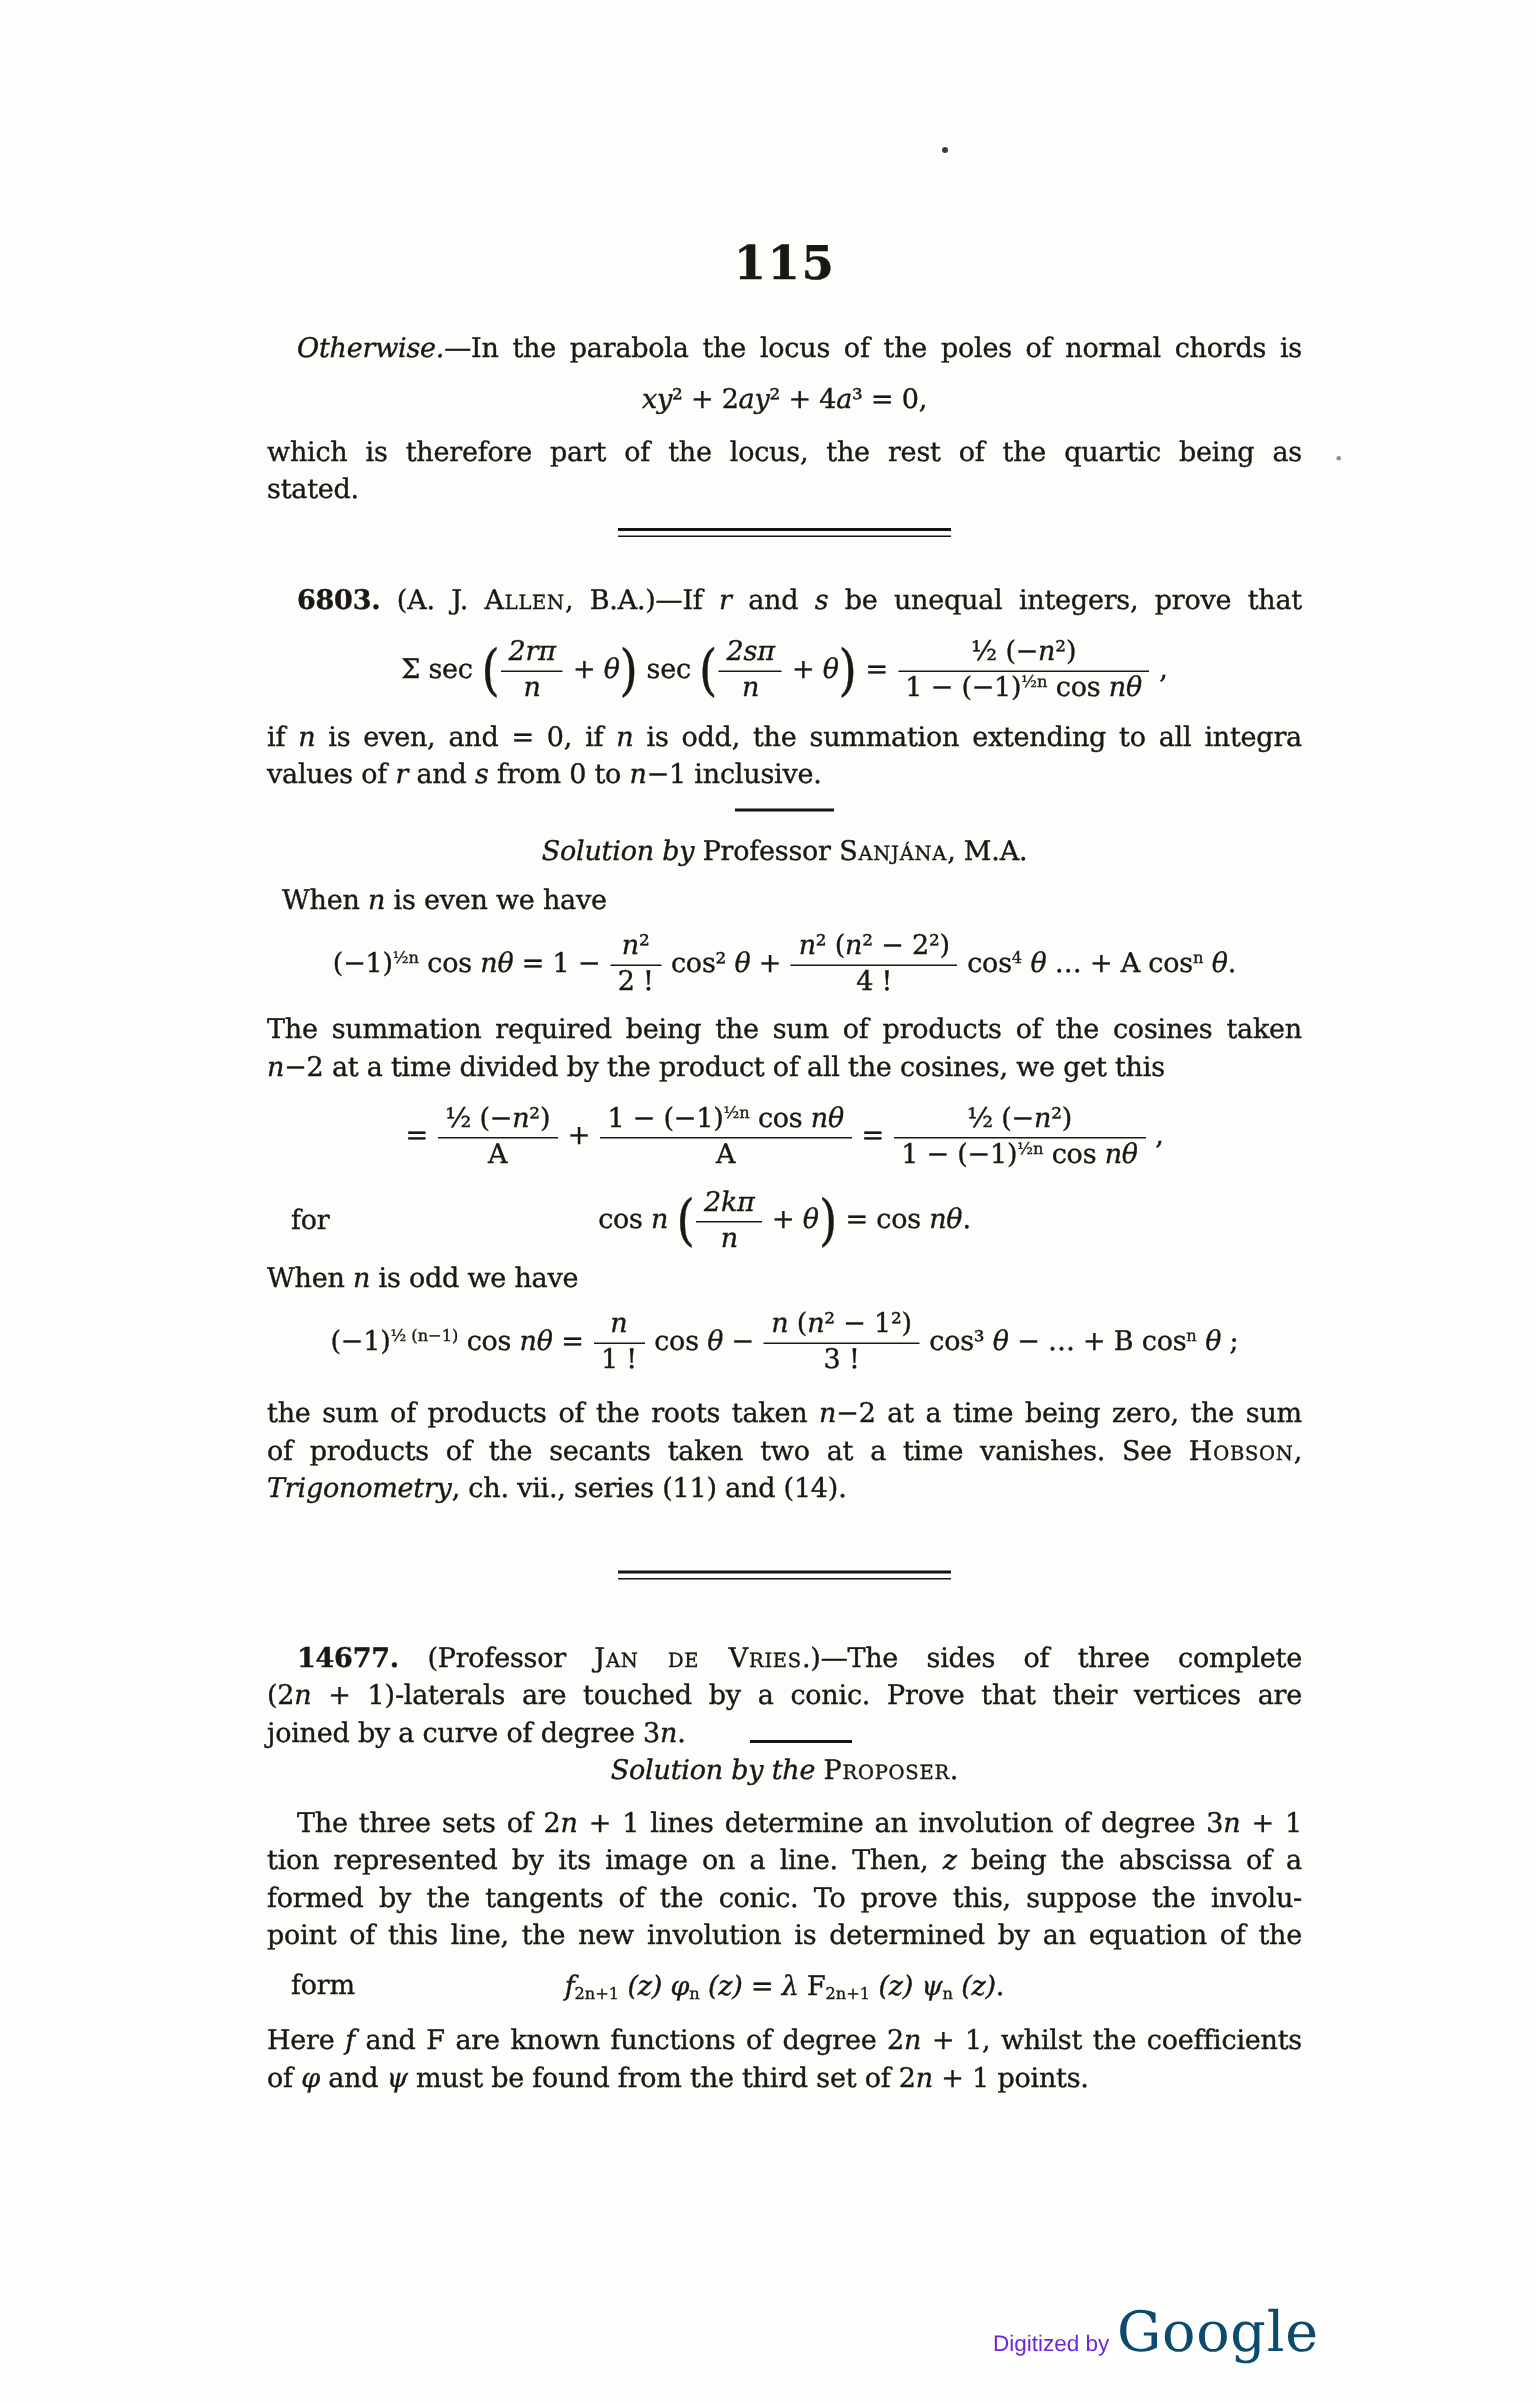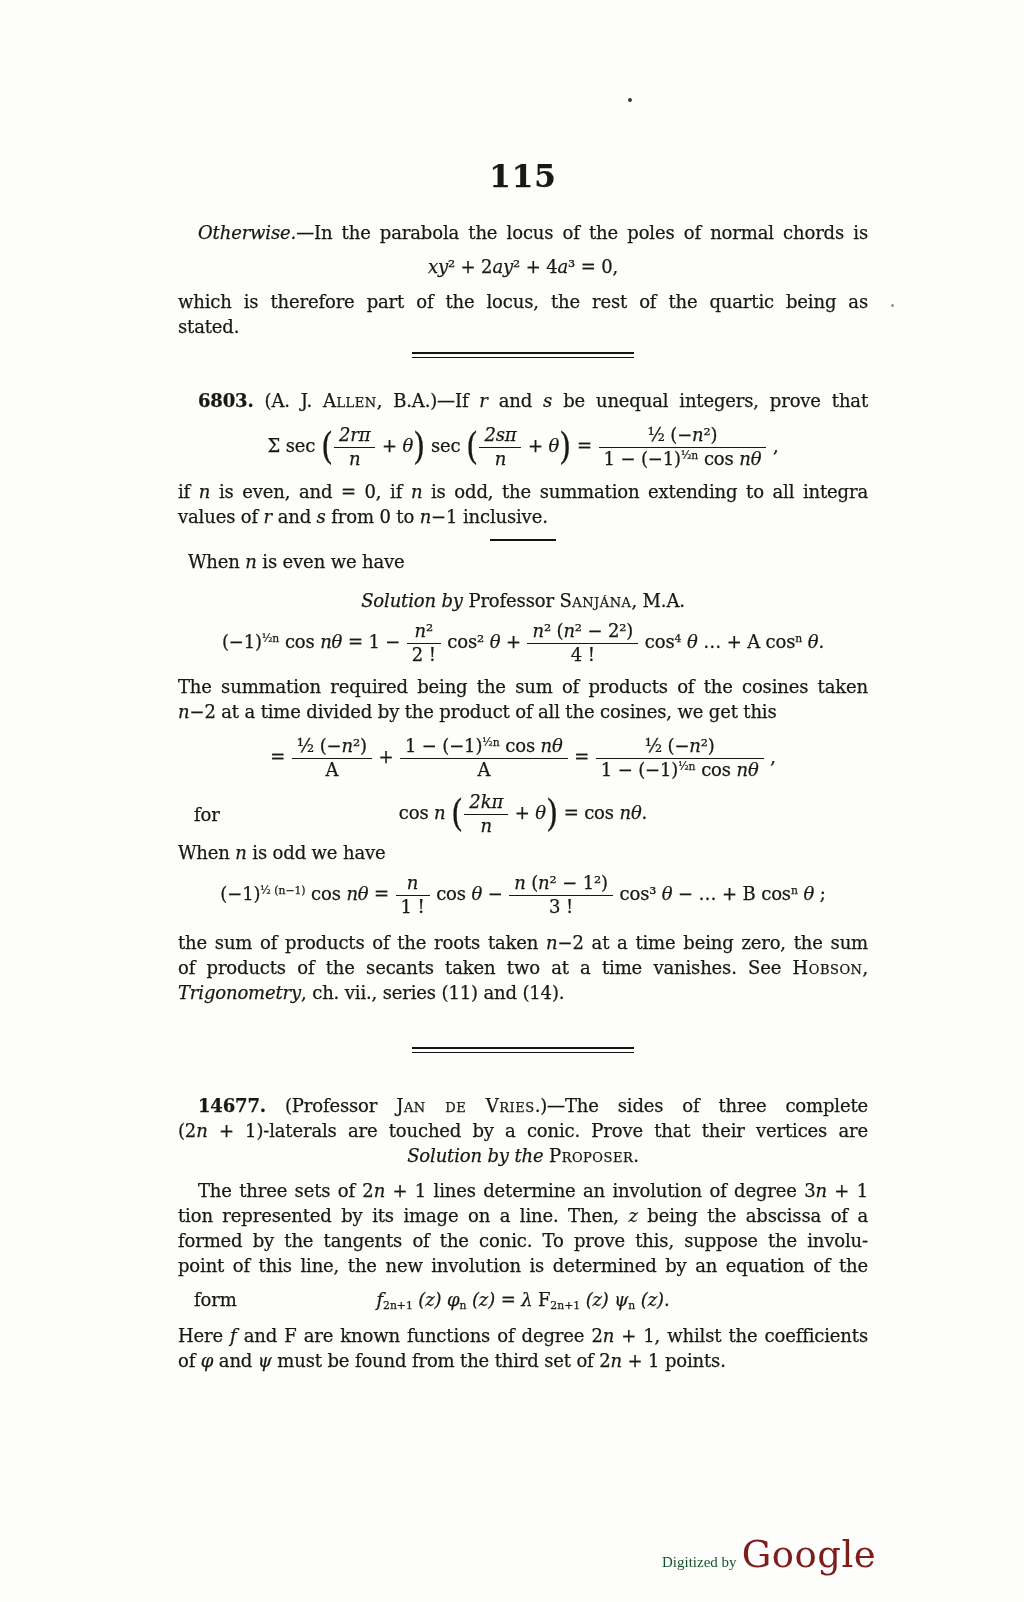--- a/index.html
+++ b/index.html
@@ -30,22 +30,22 @@
   .rule-double{height:3px;border-top:2.4px solid #141414;border-bottom:1.8px solid #141414;
                width:222px;margin-left:auto;margin-right:auto;}
   .rule-short{width:66px;height:0;border-top:2.2px solid #141414;
               margin-left:auto;margin-right:auto;}
   .rule-inline{position:absolute;left:322px;top:17px;width:68px;height:0;
                border-top:2.2px solid #141414;}
   .speck{position:absolute;border-radius:50%;}
   .s1{left:628px;top:98px;width:4px;height:4px;background:#3a3a3a;}
   .s2{left:891px;top:304px;width:3px;height:3px;background:#8f8f8f;}
   .watermark{position:absolute;left:662px;top:1533px;white-space:nowrap;}
-  .wm-text{font-family:Liberation Serif, serif;font-size:15px;color:#14532d;}
-  .wm-logo{font-family:"DejaVu Serif",serif;font-size:37px;color:#7f1d1d;letter-spacing:0.5px;}
+  .wm-text{font-family:Liberation Sans, sans-serif;font-size:15px;color:#6d28d9;}
+  .wm-logo{font-family:"DejaVu Serif",serif;font-size:37px;color:#0c4a6e;letter-spacing:0.5px;}
   
   .sec-otherwise{margin-top:26px;}
   .eqA{margin:4px 0 4px;line-height:30px;}
   .rd1{margin-top:13px;}
   .sec-6803{margin-top:30px;}
   .eqB{margin:8px 0 6px;}
   .rs1{margin-top:10px;}
   .sol-head-1{margin-top:14px;}
   .when-even{margin-top:8px;}
   .eqC{margin:4px 0 4px;}
@@ -80,41 +80,44 @@
     </section>
 
     <div class="rule-double rd1"></div>
 
     <section class="sec-6803">
       <div class="line j ind"><span class="b">6803.</span><span class="rm">  (A. J. </span><span class="sc">Allen</span><span class="rm">, B.A.)—If </span><span class="it">r</span><span class="rm"> and </span><span class="it">s</span><span class="rm"> be unequal integers, prove that</span></div>
       <div class="eq eqB"><span class="rm">Σ sec </span><span class="bp">(</span><span class="frac"><span class="num"><span class="it">2rπ</span></span><span class="den"><span class="it">n</span></span></span><span class="it"> + θ</span><span class="bp">)</span><span class="rm"> sec </span><span class="bp">(</span><span class="frac"><span class="num"><span class="it">2sπ</span></span><span class="den"><span class="it">n</span></span></span><span class="it"> + θ</span><span class="bp">)</span><span class="rm"> = </span><span class="frac"><span class="num"><span class="rm">½ (−</span><span class="it">n</span><span class="rm">²)</span></span><span class="den"><span class="rm">1 − (−1)</span><sup>½n</sup><span class="rm"> cos </span><span class="it">nθ</span></span></span><span class="rm"> ,</span></div>
       <div class="line j"><span class="rm">if </span><span class="it">n</span><span class="rm"> is even, and = 0, if </span><span class="it">n</span><span class="rm"> is odd, the summation extending to all integra</span></div>
       <div class="line"><span class="rm">values of </span><span class="it">r</span><span class="rm"> and </span><span class="it">s</span><span class="rm"> from 0 to </span><span class="it">n</span><span class="rm">−1 inclusive.</span></div>
       <div class="rule-short rs1"></div>
+      <div class="line c sol-head-1"><span class="it">Solution by </span><span class="rm">Professor </span><span class="sc">Sanjána</span><span class="rm">, M.A.</span></div>
       <div class="line ind-sm when-even"><span class="rm">When </span><span class="it">n</span><span class="rm"> is even we have</span></div>
-      <div class="line c sol-head-1"><span class="it">Solution by </span><span class="rm">Professor </span><span class="sc">Sanjána</span><span class="rm">, M.A.</span></div>
       <div class="eq eqC"><span class="rm">(−1)</span><sup>½n</sup><span class="rm"> cos </span><span class="it">nθ</span><span class="rm"> = 1 − </span><span class="frac"><span class="num"><span class="it">n</span><span class="rm">²</span></span><span class="den"><span class="rm">2 !</span></span></span><span class="rm"> cos² </span><span class="it">θ</span><span class="rm"> + </span><span class="frac"><span class="num"><span class="it">n</span><span class="rm">² (</span><span class="it">n</span><span class="rm">² − 2²)</span></span><span class="den"><span class="rm">4 !</span></span></span><span class="rm"> cos</span><sup>4</sup><span class="it"> θ</span><span class="rm"> … + A cos</span><sup>n</sup><span class="it"> θ</span><span class="rm">.</span></div>
       <div class="line j"><span class="rm">The summation required being the sum of products of the cosines taken</span></div>
       <div class="line"><span class="it">n</span><span class="rm">−2 at a time divided by the product of all the cosines, we get this</span></div>
       <div class="eq eqD"><span class="rm">= </span><span class="frac"><span class="num"><span class="rm">½ (−</span><span class="it">n</span><span class="rm">²)</span></span><span class="den"><span class="rm">A</span></span></span><span class="rm"> + </span><span class="frac"><span class="num"><span class="rm">1 − (−1)</span><sup>½n</sup><span class="rm"> cos </span><span class="it">nθ</span></span><span class="den"><span class="rm">A</span></span></span><span class="rm"> = </span><span class="frac"><span class="num"><span class="rm">½ (−</span><span class="it">n</span><span class="rm">²)</span></span><span class="den"><span class="rm">1 − (−1)</span><sup>½n</sup><span class="rm"> cos </span><span class="it">nθ</span></span></span><span class="rm"> ,</span></div>
       <div class="eq eqE">
         <span class="lbl">for</span>
       <span class="rm">cos </span><span class="it">n </span><span class="bp">(</span><span class="frac"><span class="num"><span class="it">2kπ</span></span><span class="den"><span class="it">n</span></span></span><span class="it"> + θ</span><span class="bp">)</span><span class="rm"> = cos </span><span class="it">nθ</span><span class="rm">.</span></div>
       <div class="line when-odd"><span class="rm">When </span><span class="it">n</span><span class="rm"> is odd we have</span></div>
       <div class="eq eqF"><span class="rm">(−1)</span><sup>½ (n−1)</sup><span class="rm"> cos </span><span class="it">nθ</span><span class="rm"> = </span><span class="frac"><span class="num"><span class="it">n</span></span><span class="den"><span class="rm">1 !</span></span></span><span class="rm"> cos </span><span class="it">θ</span><span class="rm"> − </span><span class="frac"><span class="num"><span class="it">n </span><span class="rm">(</span><span class="it">n</span><span class="rm">² − 1²)</span></span><span class="den"><span class="rm">3 !</span></span></span><span class="rm"> cos³ </span><span class="it">θ</span><span class="rm"> − … + B cos</span><sup>n</sup><span class="it"> θ</span><span class="rm"> ;</span></div>
       <div class="line j p2-6803"><span class="rm">the sum of products of the roots taken </span><span class="it">n</span><span class="rm">−2 at a time being zero, the sum</span></div>
       <div class="line j"><span class="rm">of products of the secants taken two at a time vanishes.  See </span><span class="sc">Hobson</span><span class="rm">,</span></div>
       <div class="line"><span class="it">Trigonometry</span><span class="rm">, ch. vii., series (11) and (14).</span></div>
     </section>
 
     <div class="rule-double rd2"></div>
 
     <section class="sec-14677">
       <div class="line j ind"><span class="b">14677.</span><span class="rm">  (Professor </span><span class="sc">Jan de Vries</span><span class="rm">.)—The sides of three complete</span></div>
       <div class="line j"><span class="rm">(2</span><span class="it">n</span><span class="rm"> + 1)-laterals are touched by a conic.  Prove that their vertices are</span></div>
+      <div class="line">
+        <span class="rule-inline"></span>
+      <span class="rm">joined by a curve of degree 3</span><span class="it">n</span><span class="rm">.</span></div>
       <div class="line c sol-head-2"><span class="it">Solution by the </span><span class="sc">Proposer</span><span class="rm">.</span></div>
       <div class="line j ind p1-14677"><span class="rm">The three sets of 2</span><span class="it">n</span><span class="rm"> + 1 lines determine an involution of degree 3</span><span class="it">n</span><span class="rm"> + 1</span></div>
       <div class="line j"><span class="rm">tion represented by its image on a line.  Then, </span><span class="it">z</span><span class="rm"> being the abscissa of a</span></div>
       <div class="line j"><span class="rm">formed by the tangents of the conic.  To prove this, suppose the involu-</span></div>
       <div class="line j"><span class="rm">point of this line, the new involution is determined by an equation of the</span></div>
       <div class="eq eqG">
         <span class="lbl">form</span>
       <span class="it">f</span><sub>2n+1</sub><span class="it"> (z) φ</span><sub>n</sub><span class="it"> (z)</span><span class="rm"> = </span><span class="it">λ </span><span class="rm">F</span><sub>2n+1</sub><span class="it"> (z) ψ</span><sub>n</sub><span class="it"> (z)</span><span class="rm">.</span></div>
       <div class="line j p2-14677"><span class="rm">Here </span><span class="it">f</span><span class="rm"> and F are known functions of degree 2</span><span class="it">n</span><span class="rm"> + 1, whilst the coefficients</span></div>
       <div class="line"><span class="rm">of </span><span class="it">φ</span><span class="rm"> and </span><span class="it">ψ</span><span class="rm"> must be found from the third set of 2</span><span class="it">n</span><span class="rm"> + 1 points.</span></div>

